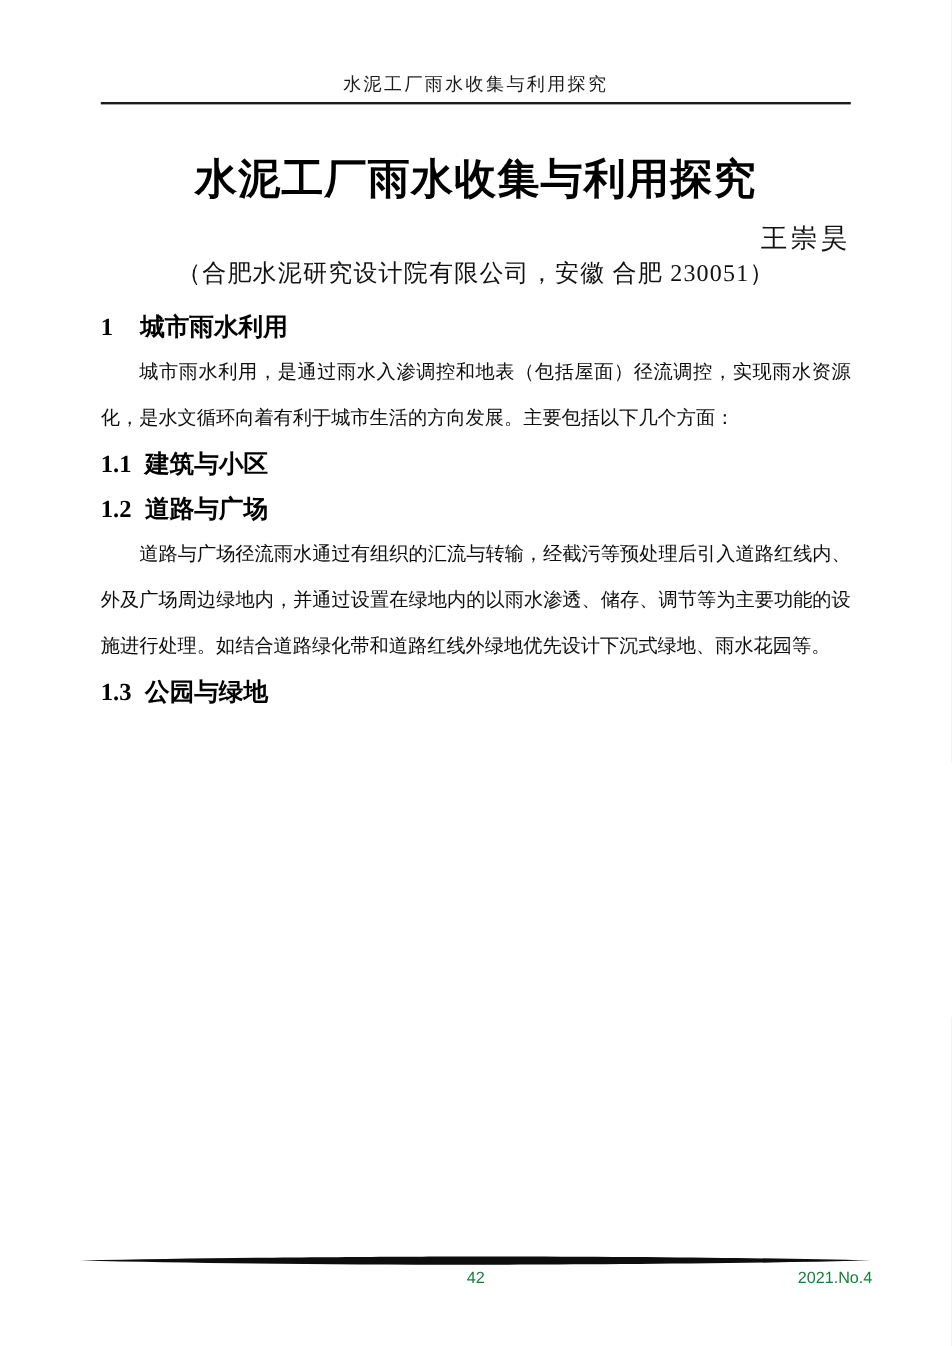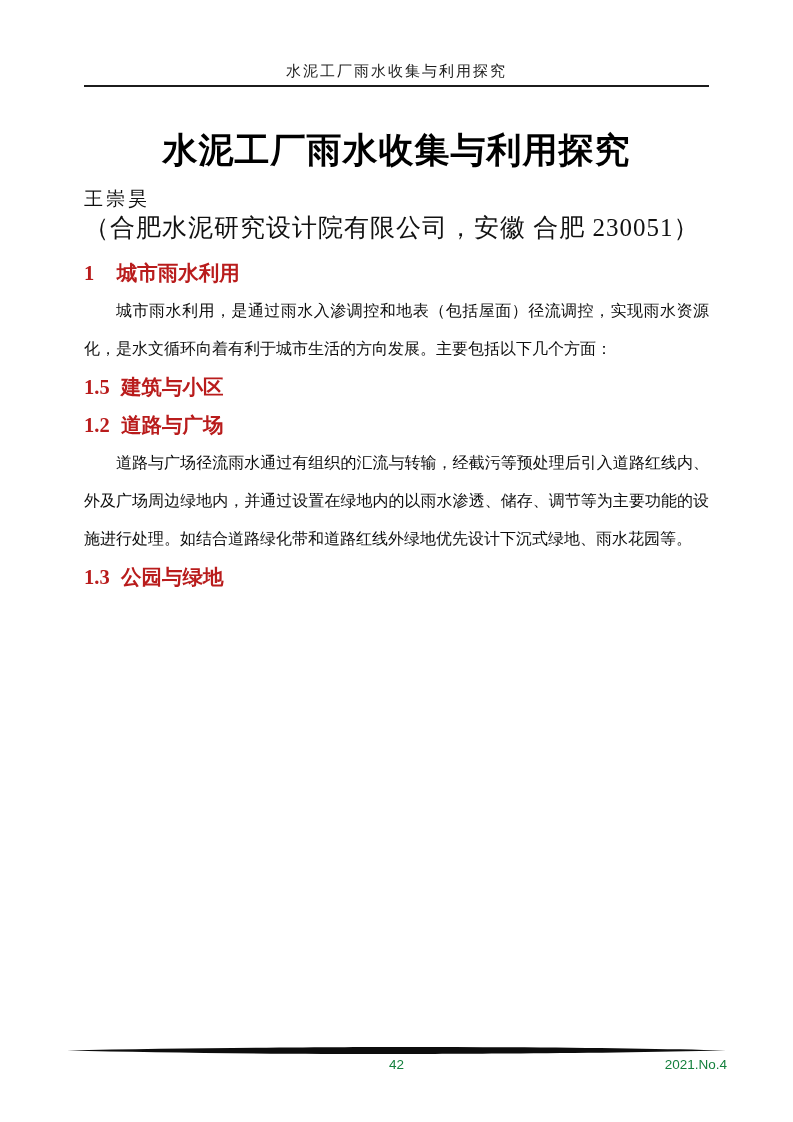--- a/index.html
+++ b/index.html
@@ -33,41 +33,42 @@
     text-align:center;
     font-family:"Liberation Sans","DejaVu Sans",sans-serif;
     font-weight:700;
     font-size:35px;
     line-height:46px;
     letter-spacing:1px;
     color:#000;
   }
   .author{
     margin-top:14px;
-    text-align:left;
-    font-size:19px;
+    text-align:right;
+    font-size:22px;
     letter-spacing:3px;
     line-height:24px;
     font-style:normal;
   }
   .affiliation{
     margin-top:3px;
-    font-size:25px;
+    text-align:center;
+    font-size:20px;
     letter-spacing:1px;
     line-height:28px;
   }
   
   .article{margin-top:12px;}
   .sec-heading{
     margin:0;
     font-family:"Liberation Sans","DejaVu Sans",sans-serif;
     font-weight:700;
     font-size:20.5px;
     line-height:38px;
-    color:#b91c1c;
+    color:#000000;
   }
   .sec-heading .sec-num{
     font-family:"Liberation Serif","DejaVu Serif",serif;
     font-weight:700;
     margin-right:.55em;
   }
   .sec-heading.level-1 .sec-num{margin-right:1.1em;}
   .article p{
     margin:0;
     font-size:16px;
@@ -116,21 +117,21 @@
   <div class="affiliation">（合肥水泥研究设计院有限公司，安徽 合肥 230051）</div>
 
   <div class="article">
 
     <h2 class="sec-heading level-1">
       <span class="sec-num">1</span><span>城市雨水利用</span>
     </h2>
     <p>城市雨水利用，是通过雨水入渗调控和地表（包括屋面）径流调控，实现雨水资源化，是水文循环向着有利于城市生活的方向发展。主要包括以下几个方面：</p>
 
     <h3 class="sec-heading level-2">
-      <span class="sec-num">1.5</span><span>建筑与小区</span>
+      <span class="sec-num">1.1</span><span>建筑与小区</span>
     </h3>
 
     <h3 class="sec-heading level-2">
       <span class="sec-num">1.2</span><span>道路与广场</span>
     </h3>
     <p>道路与广场径流雨水通过有组织的汇流与转输，经截污等预处理后引入道路红线内、外及广场周边绿地内，并通过设置在绿地内的以雨水渗透、储存、调节等为主要功能的设施进行处理。如结合道路绿化带和道路红线外绿地优先设计下沉式绿地、雨水花园等。</p>
 
     <h3 class="sec-heading level-2">
       <span class="sec-num">1.3</span><span>公园与绿地</span>
     </h3>

